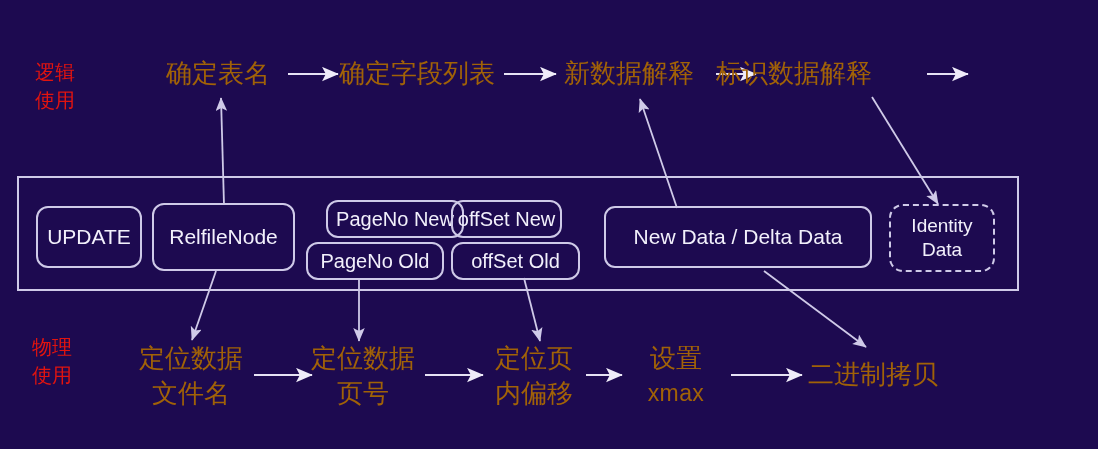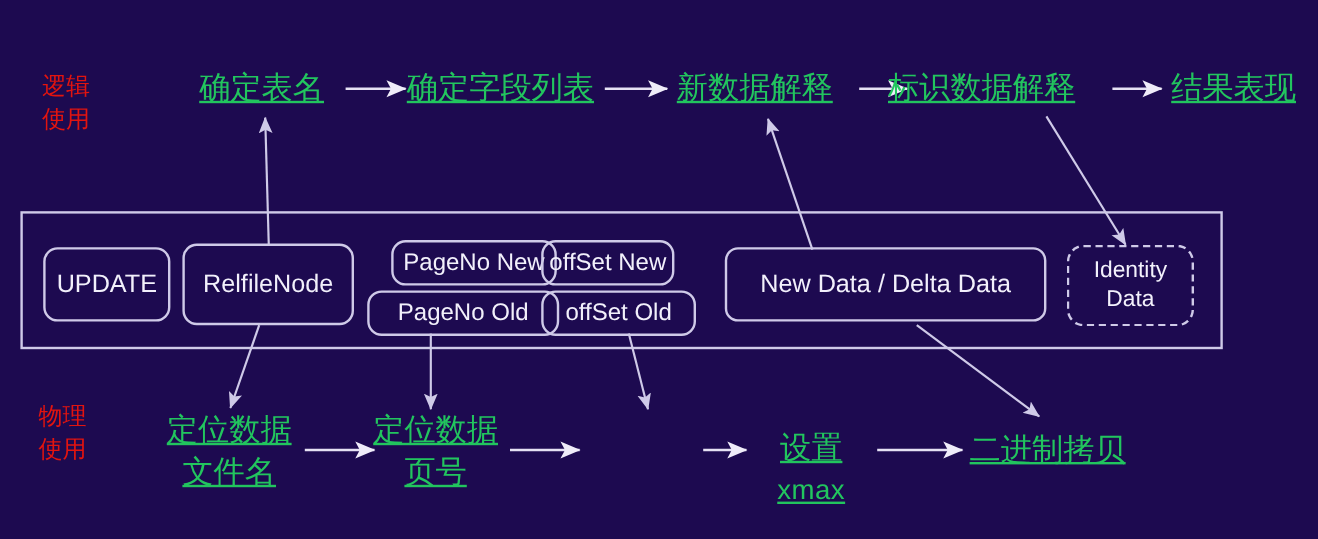--- a/index.html
+++ b/index.html
@@ -35,27 +35,26 @@
     font-weight: 400;
     text-align: left;
     white-space: nowrap;
     z-index: 6;
   }
   .row-label .ln { display: block; }
 
   
   .step {
     position: absolute;
-    color: #22c55e;
+    color: #a16207;
     font-size: 26px;
     line-height: 33px;
     white-space: nowrap;
     text-align: center;
     z-index: 6;
-    text-decoration: underline;
   }
   .step.two-line {
     line-height: 35px;
     white-space: normal;
   }
   .step .ln { display: block; }
   .step .sub {
     display: block;
     font-size: 23px;
     letter-spacing: 0.4px;
@@ -155,39 +154,38 @@
     <span class="ln">物理</span>
     <span class="ln">使用</span>
   </div>
 
   <div class="step" style="left:166px; top:57px;">确定表名</div>
 
   <div class="step" style="left:339px; top:57px;">确定字段列表</div>
 
   <div class="step" style="left:564px; top:57px;">新数据解释</div>
 
-  <div class="step" style="left:740px; top:57px;">标识数据解释</div>
-
-  <div class="step" style="left:976px; top:57px;">结果表现</div>
+  <div class="step" style="left:716px; top:57px;">标识数据解释</div>
+
 
   <div id="phys-container"></div>
 
   <div class="node" style="left:36px; top:206px; width:106px; height:62px;">
     <span>UPDATE</span>
   </div>
 
   <div class="node" style="left:152px; top:203px; width:143px; height:68px;">
     <span>RelfileNode</span>
   </div>
 
   <div class="node small" style="left:306px; top:200px; width:138px; height:38px;margin-left:20px;">
     <span>PageNo New</span>
   </div>
 
-  <div class="node small" style="left:306px; top:242px; width:160px; height:38px;">
+  <div class="node small" style="left:306px; top:242px; width:138px; height:38px;">
     <span>PageNo Old</span>
   </div>
 
   <div class="node small" style="left:451px; top:200px; width:111px; height:38px;">
     <span>offSet New</span>
   </div>
 
   <div class="node small" style="left:451px; top:242px; width:129px; height:38px;">
     <span>offSet Old</span>
   </div>
@@ -204,21 +202,25 @@
   <div class="step two-line" style="left:130px; top:341px; width:122px;">
     <span class="ln">定位数据</span>
     <span class="ln">文件名</span>
   </div>
 
   <div class="step two-line" style="left:302px; top:341px; width:122px;">
     <span class="ln">定位数据</span>
     <span class="ln">页号</span>
   </div>
 
-
-  <div class="step two-line" style="left:622px; top:341px; width:108px;margin-top:15px;">
+  <div class="step two-line" style="left:483px; top:341px; width:102px;">
+    <span class="ln">定位页</span>
+    <span class="ln">内偏移</span>
+  </div>
+
+  <div class="step two-line" style="left:622px; top:341px; width:108px;">
     <span class="ln">设置</span>
     <span class="sub">xmax</span>
   </div>
 
   <div class="step" style="left:808px; top:358px;">二进制拷贝</div>
 
 </div>
 
 </body></html>

